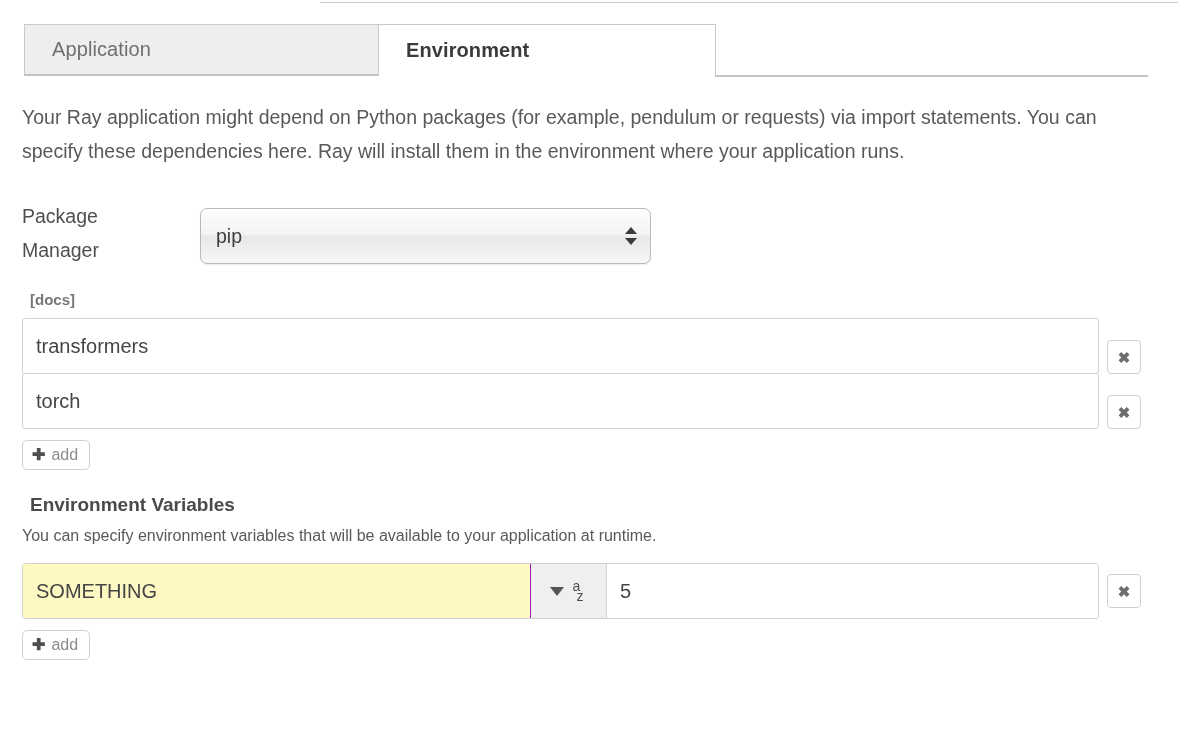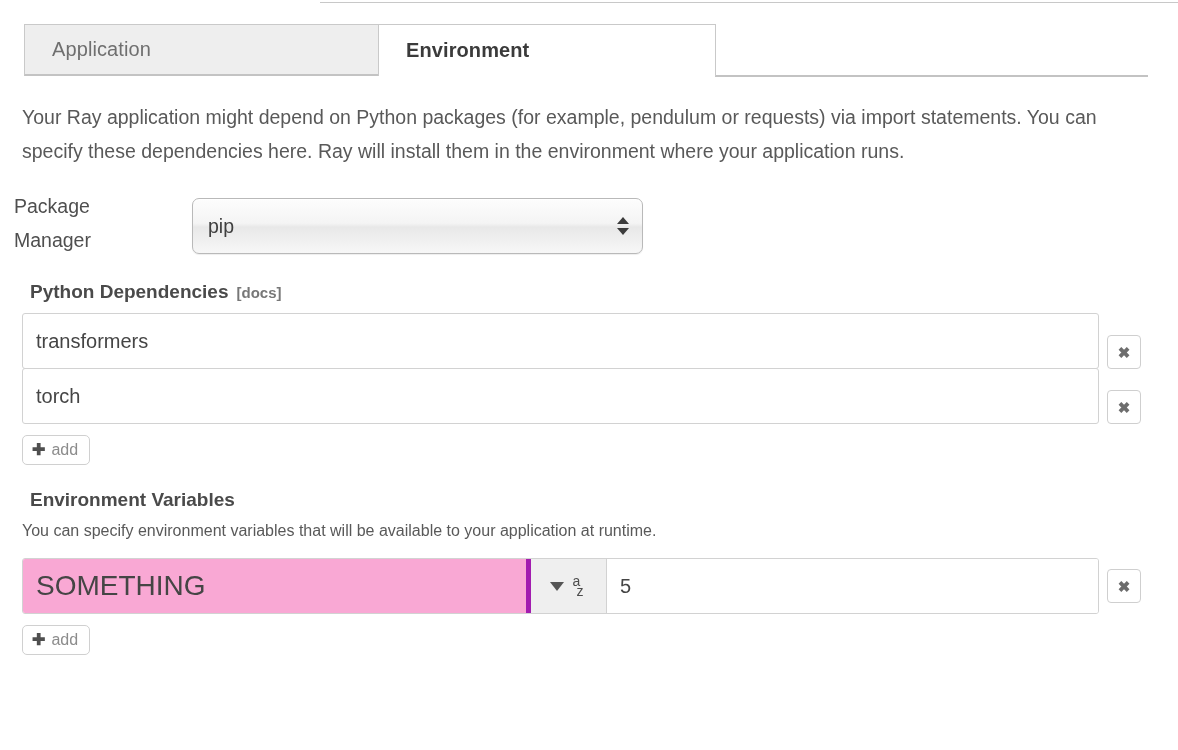--- a/index.html
+++ b/index.html
@@ -88,22 +88,22 @@
     font-size: 19.5px;
     line-height: 34px;
     color: #595959;
     max-width: 1130px;
   }
 
   
   .pm-row {
     display: flex;
     align-items: flex-start;
-    margin-top: 21px;
-    padding-left: 14px;
+    margin-top: 31px;
+    padding-left: 22px;
   }
   .pm-label {
     width: 178px;
     font-size: 19.5px;
     line-height: 34px;
     color: #4f4f4f;
     flex: 0 0 178px;
   }
   .pm-select-wrap {
     position: relative;
@@ -273,24 +273,24 @@
     box-sizing: border-box;
     border: 1px solid #d2d2d2;
     border-radius: 3px;
     background: #ffffff;
     overflow: hidden;
   }
   .env-key {
     box-sizing: border-box;
     width: 508px;
     border: none;
-    border-right: 5px solid #a21caf;
-    background: #f9a8d4;
-    font-family: "Liberation Sans", sans-serif;
-    font-size: 28px;
+    border-right: 1px solid #a21caf;
+    background: #fef9c3;
+    font-family: "Liberation Sans", sans-serif;
+    font-size: 20px;
     color: #454545;
     padding: 0 13px;
     outline: none;
   }
   .type-picker {
     box-sizing: border-box;
     width: 76px;
     background: #efefef;
     border-right: 1px solid #d2d2d2;
     display: flex;
@@ -359,21 +359,20 @@
         <span>pip</span>
       </div>
       <div class="pm-arrows">
         <div class="tri-up"></div>
         <div class="tri-down"></div>
       </div>
     </div>
   </div>
 
   <div class="section-head">
-    <span>Python Dependencies</span>
     <span class="docs-link">[docs]</span>
   </div>
 
   <div class="dep-list">
     <div class="dep-row">
       <input class="dep-input" type="text" value="transformers" style="">
       <button class="x-btn">✖</button>
     </div>
     <div class="dep-row">
       <input class="dep-input" type="text" value="torch" style="">

